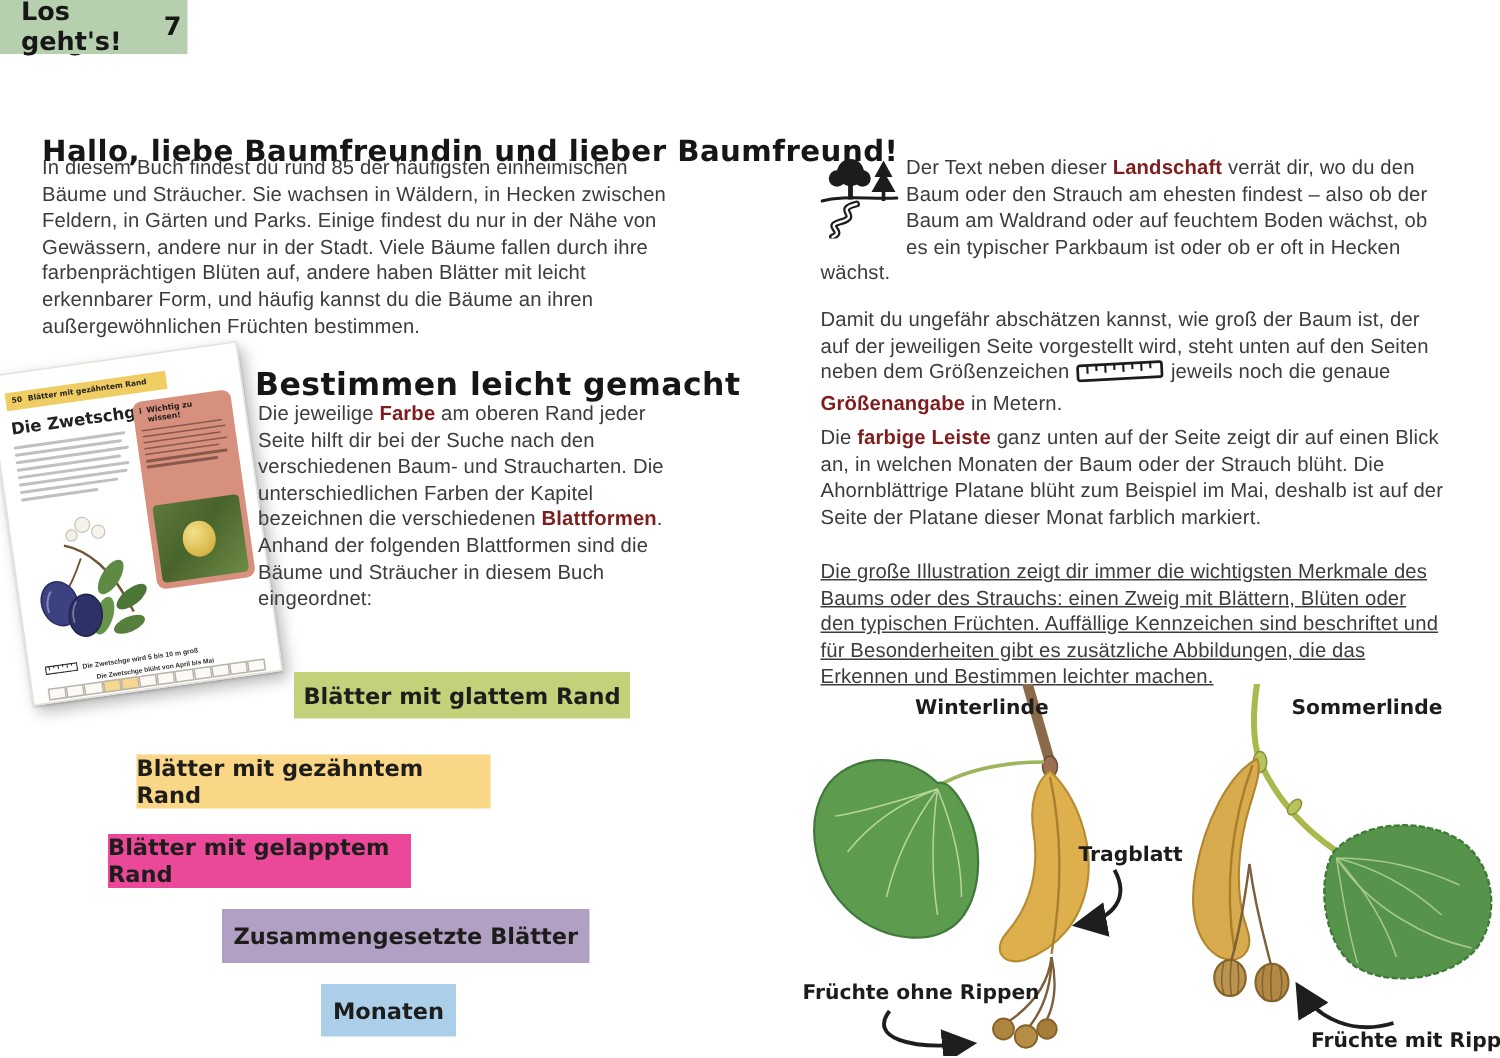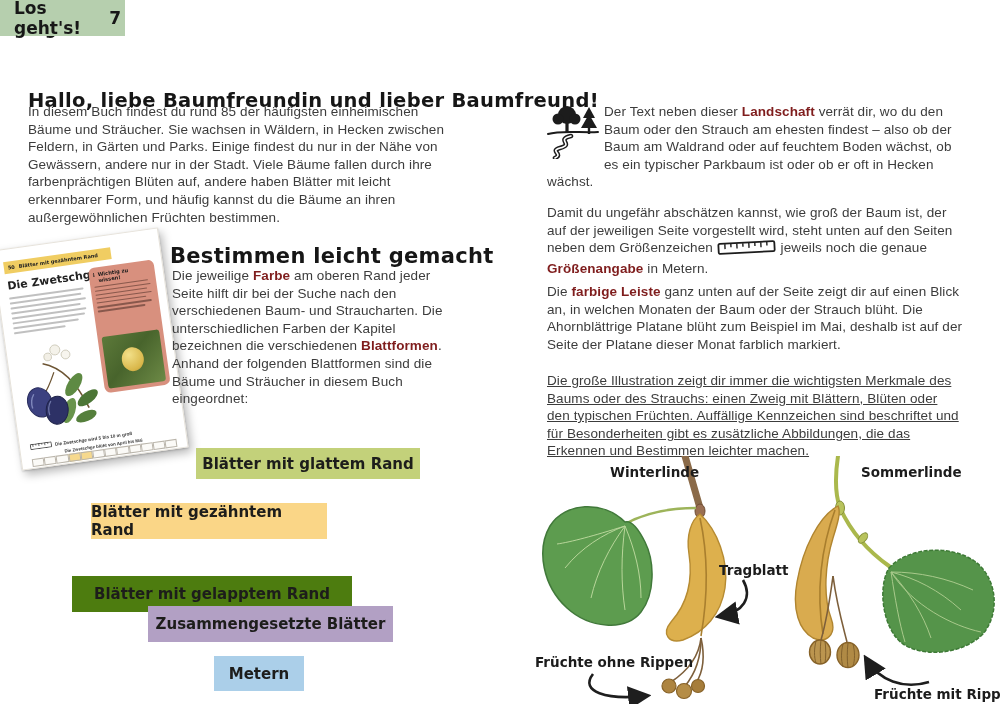--- a/index.html
+++ b/index.html
@@ -22,21 +22,21 @@
   #main-title { left:28px; top:61px; font-size:19.5px;margin-top:28px; }
   #intro-left { left:28px; top:103px; width:434px; }
 
   #section-head { left:170px; top:244px; font-size:21px; }
   #section-body { left:172px; top:267px; width:289px; }
 
   .banner { position:absolute; display:flex; align-items:center; justify-content:center;
             font-family:"DejaVu Sans", sans-serif; font-weight:700; font-size:15px; color:#1d1d1b; }
   #banner-0 { left:196px; top:448px; width:224px; height:31px; background:#c3d17a; }
   #banner-1 { left:91px;  top:503px; width:236px; height:36px; background:#fad687; }
-  #banner-2 { left:72px;  top:576px; width:280px; height:36px; background:#4d7c0f; }
+  #banner-2 { left:72px;  top:556px; width:202px; height:36px; background:#ec4899; }
   #banner-3 { left:148px; top:606px; width:245px; height:36px; background:#b2a0c4; }
   #banner-4 { left:214px; top:656px; width:90px;  height:35px; background:#abcfe9; }
 
   
   #book-preview { left:6px; top:238px; width:168px; height:222px; background:#ffffff;
                   transform:rotate(-8deg); box-shadow:3px 5px 10px rgba(0,0,0,.28), 0 1px 2px rgba(0,0,0,.2);
                   border:1px solid #e6e2da; }
   #bp-banner { position:absolute; left:9px; top:12px; width:108px; height:12px; background:#f0cd62;
                display:flex; align-items:center; gap:4px; padding-left:4px;
                font-family:"DejaVu Sans", sans-serif; font-weight:700; font-size:5px; color:#222; }
@@ -171,21 +171,21 @@
   <div id="section-head" class="abs head-font">Bestimmen leicht gemacht</div>
 
   <p id="section-body" class="abs body-txt">
     <span>Die jeweilige </span><span class="b">Farbe</span><span> am oberen Rand jeder Seite hilft dir bei der Suche nach den verschiedenen Baum- und Straucharten. Die unterschiedlichen Farben der Kapitel bezeichnen die verschiedenen </span><span class="b">Blattformen</span><span>. Anhand der folgenden Blattformen sind die Bäume und Sträucher in diesem Buch eingeordnet:</span>
   </p>
 
   <div id="banner-0" class="banner">Blätter mit glattem Rand</div>
   <div id="banner-1" class="banner">Blätter mit gezähntem Rand</div>
   <div id="banner-2" class="banner">Blätter mit gelapptem Rand</div>
   <div id="banner-3" class="banner">Zusammengesetzte Blätter</div>
-  <div id="banner-4" class="banner">Metern</div>
+  <div id="banner-4" class="banner">Monaten</div>
 
   <div id="badge-right" class="abs badge">
     <span>Los geht's!</span>
     <span>7</span>
   </div>
 
 
   <p id="p1" class="abs body-txt">
     <span id="icon-slot">
       <svg width="52" height="56" viewBox="0 0 52 56">

